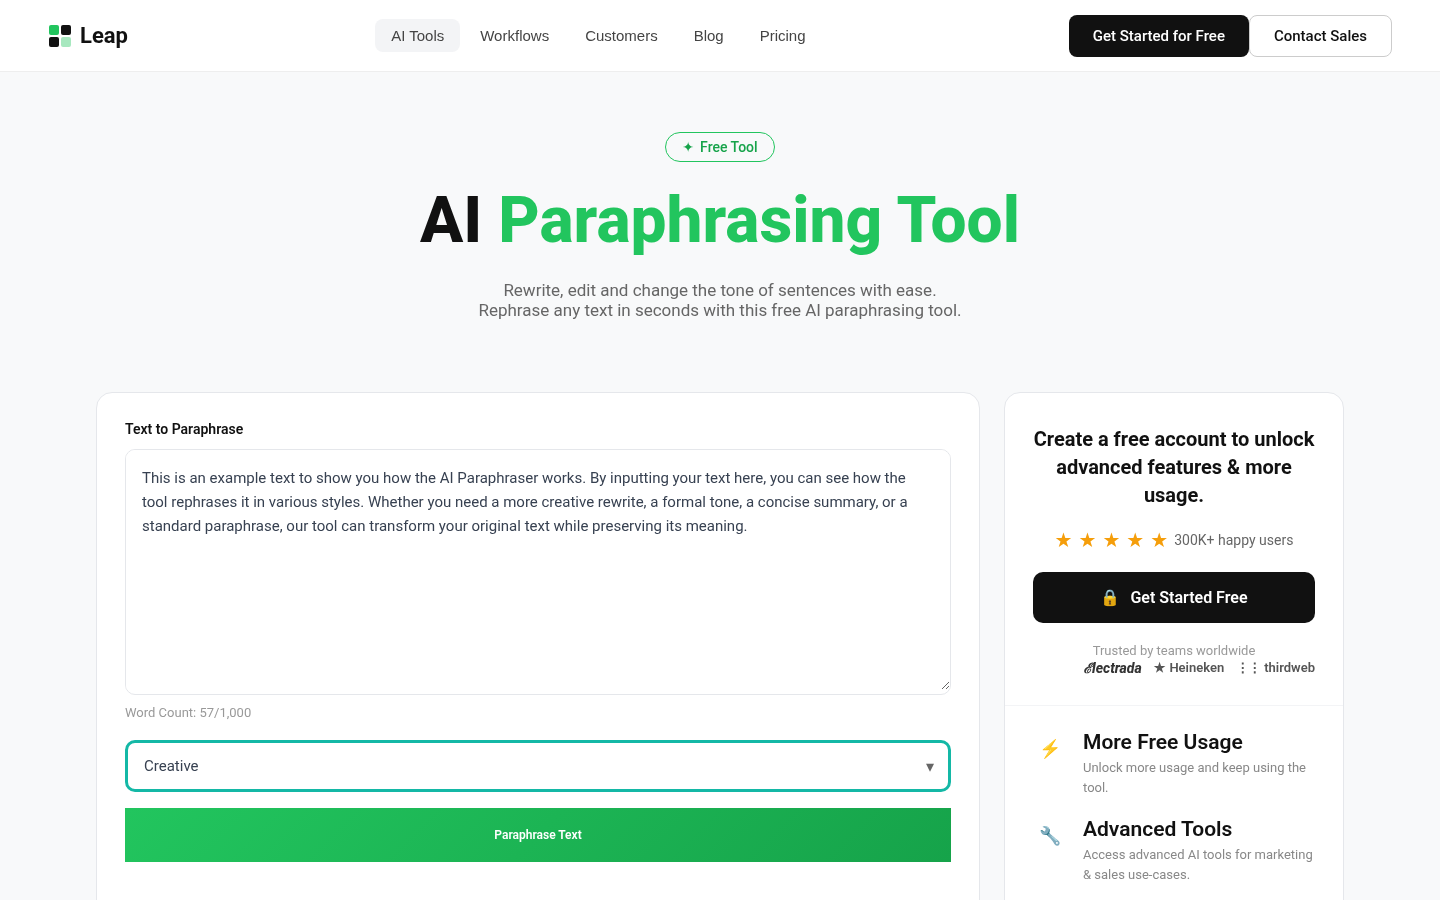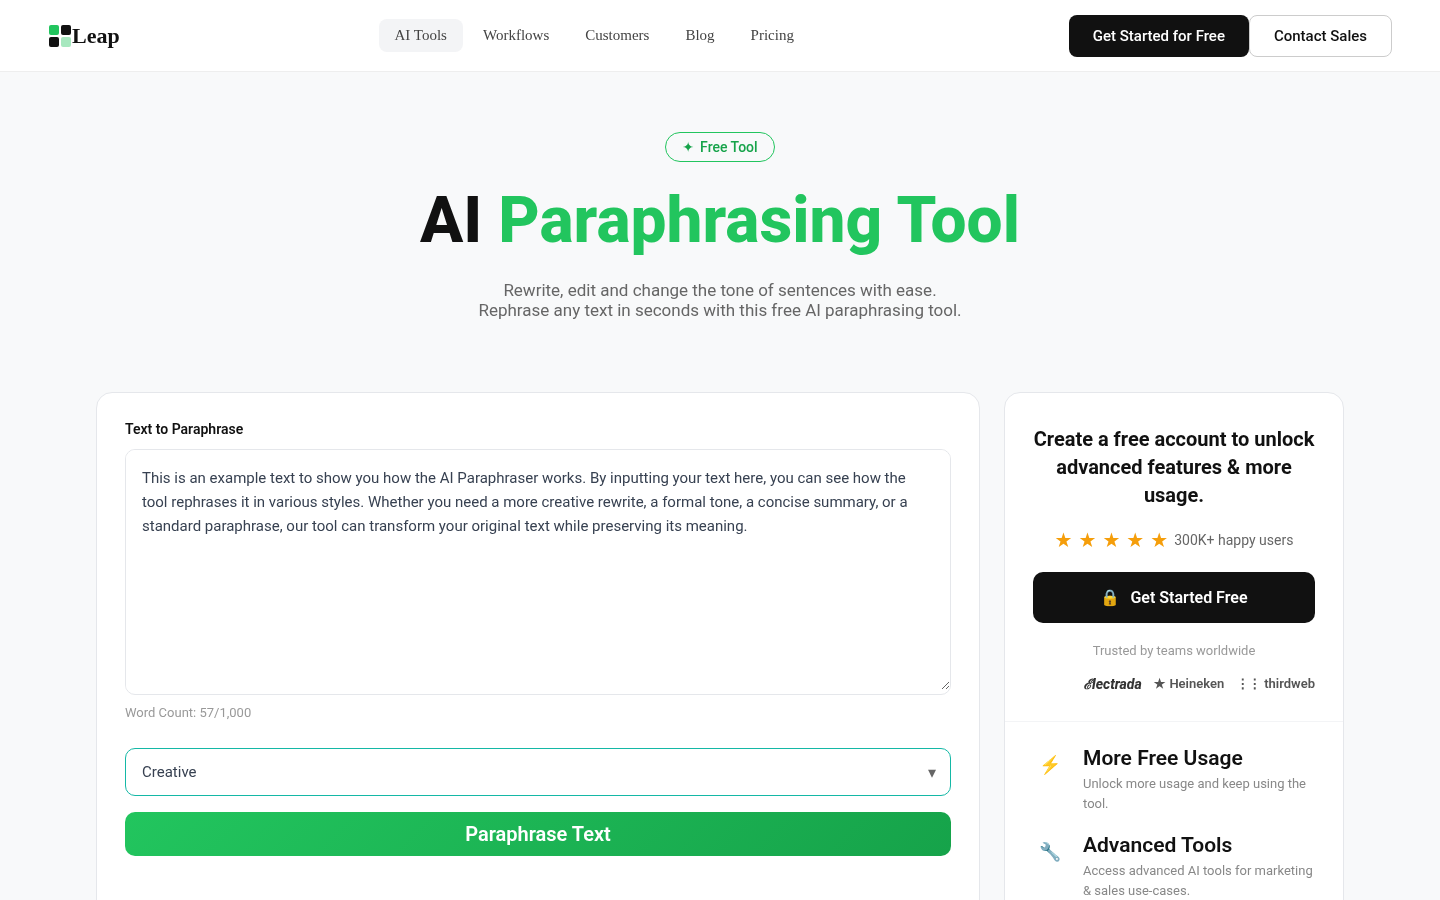--- a/index.html
+++ b/index.html
@@ -8,21 +8,21 @@
     
     nav {
       display: flex; align-items: center; justify-content: space-between;
       padding: 0 48px; height: 72px; background: #fff;
       border-bottom: 1px solid #eee; position: sticky; top: 0; z-index: 100;
     }
     .nav-logo-icon { width: 24px; height: 24px; }
     .nav-links { display: flex; align-items: center; gap: 4px; }
     .nav-link {
       padding: 8px 16px; font-size: 15px; color: #444; border-radius: 8px;
-      cursor: pointer; border: none; background: none; font-family: Liberation Serif, serif;
+      cursor: pointer; border: none; background: none; font-family: Liberation Sans, sans-serif;
     }
     .nav-link.active { background: #f3f4f6; font-weight: 500; }
     .nav-actions { display: flex; align-items: center; }
     .btn-primary {
       background: #111; color: #fff; border: none; border-radius: 8px;
       padding: 12px 24px; font-size: 15px; font-weight: 500; cursor: pointer; font-family: inherit;
     }
     .btn-outline {
       background: #fff; color: #111; border: 1.5px solid #ccc; border-radius: 8px;
       padding: 11px 24px; font-size: 15px; font-weight: 500; cursor: pointer; font-family: inherit;
@@ -52,70 +52,70 @@
     }
     .section-label { font-size: 14px; font-weight: 600; color: #111; margin-bottom: 12px; }
     .textarea-wrapper {
       border: 1px solid #e5e7eb; border-radius: 10px; overflow: hidden;
     }
     textarea {
       width: 100%; min-height: 240px; padding: 16px; font-size: 15px;
       color: #374151; border: none; resize: vertical; font-family: inherit;
       line-height: 1.6; outline: none; background: #fff;
     }
-    .word-count { font-size: 13px; color: #999; margin-top: 10px; margin-bottom: 28px; }
+    .word-count { font-size: 13px; color: #999; margin-top: 10px; margin-bottom: 20px; }
     .style-label { font-size: 14px; font-weight: 600; color: #111; margin-bottom: 10px; }
     .select-wrapper {
-      position: relative; border: 1px solid #14b8a6; border-radius: 10px;
+      position: relative; border: 3px solid #14b8a6; border-radius: 10px;
       background: #fff; overflow: hidden;
     }
     select {
       width: 100%; padding: 14px 40px 14px 16px; font-size: 15px;
       color: #374151; border: none; background: transparent;
       appearance: none; font-family: inherit; cursor: pointer; outline: none;
     }
     .select-arrow {
       position: absolute; right: 14px; top: 50%; transform: translateY(-50%);
       pointer-events: none; color: #666;
     }
     .btn-paraphrase {
-      width: 100%; margin-top: 16px; padding: 10px; font-size: 20px; font-weight: 600;
+      width: 100%; margin-top: 16px; padding: 20px; font-size: 12px; font-weight: 600;
       background: linear-gradient(135deg, #22c55e, #16a34a); color: #fff;
-      border: none; border-radius: 10px; cursor: pointer; font-family: inherit;
+      border: none; border-radius: 0; cursor: pointer; font-family: inherit;
     }
 
     
     .right-panel {
       width: 340px; flex-shrink: 0; background: #fff; border-radius: 16px;
       padding: 32px 28px; border: 1px solid #e5e7eb;
     }
     .cta-heading { font-size: 20px; font-weight: 700; text-align: center; color: #111; line-height: 1.4; margin-bottom: 19px; }
     .stars-row { display: flex; align-items: center; justify-content: center; gap: 6px; margin-bottom: 20px; }
     .star { color: #f59e0b; font-size: 20px; }
     .happy-users { font-size: 14px; color: #666; }
     .btn-get-started {
       width: 100%; padding: 16px; font-size: 16px; font-weight: 600;
       background: #111; color: #fff; border: none; border-radius: 10px;
       cursor: pointer; font-family: inherit; display: flex; align-items: center;
       justify-content: center; gap: 10px; margin-bottom: 20px;
     }
-    .trusted-label { font-size: 13px; color: #999; text-align: center; margin-bottom: 16px; }
+    .trusted-label { font-size: 13px; color: #999; text-align: center; }
     .brand-logos { display: flex; align-items: center; justify-content: flex-end; gap: 12px; margin-bottom: 28px; flex-wrap: wrap; }
     .brand-logo { font-size: 13px; font-weight: 600; color: #555; display: flex; align-items: center; gap: 4px; }
     .divider { height: 1px; background: #f3f4f6; margin: 0 -28px 24px; }
     .feature-item { display: flex; align-items: flex-start; gap: 14px; margin-bottom: 20px; }
     .feature-icon { width: 36px; height: 36px; flex-shrink: 0; display: flex; align-items: center; justify-content: center; font-size: 18px; color: #666; }
     .feature-title { font-size: 21px; font-weight: 600; color: #111; margin-bottom: 4px; }
     .feature-desc { font-size: 13px; color: #888; line-height: 1.5; }
   </style>
 </head>
 <body>
 
 <nav>
-  <a style="display:flex;align-items:center;text-decoration:none;font-family:Liberation Serif, serif;">
+  <a style="display:flex;align-items:center;gap:8px;text-decoration:none;">
     <svg class="nav-logo-icon" viewBox="0 0 24 24" fill="none">
       <rect x="1" y="1" width="10" height="10" rx="2" fill="#22c55e"></rect>
       <rect x="13" y="1" width="10" height="10" rx="2" fill="#111"></rect>
       <rect x="1" y="13" width="10" height="10" rx="2" fill="#111"></rect>
       <rect x="13" y="13" width="10" height="10" rx="2" fill="#22c55e" opacity="0.4"></rect>
     </svg>
     <span style="font-size:22px;font-weight:700;color:#111;">Leap</span>
   </a>
 
   <div class="nav-links">

